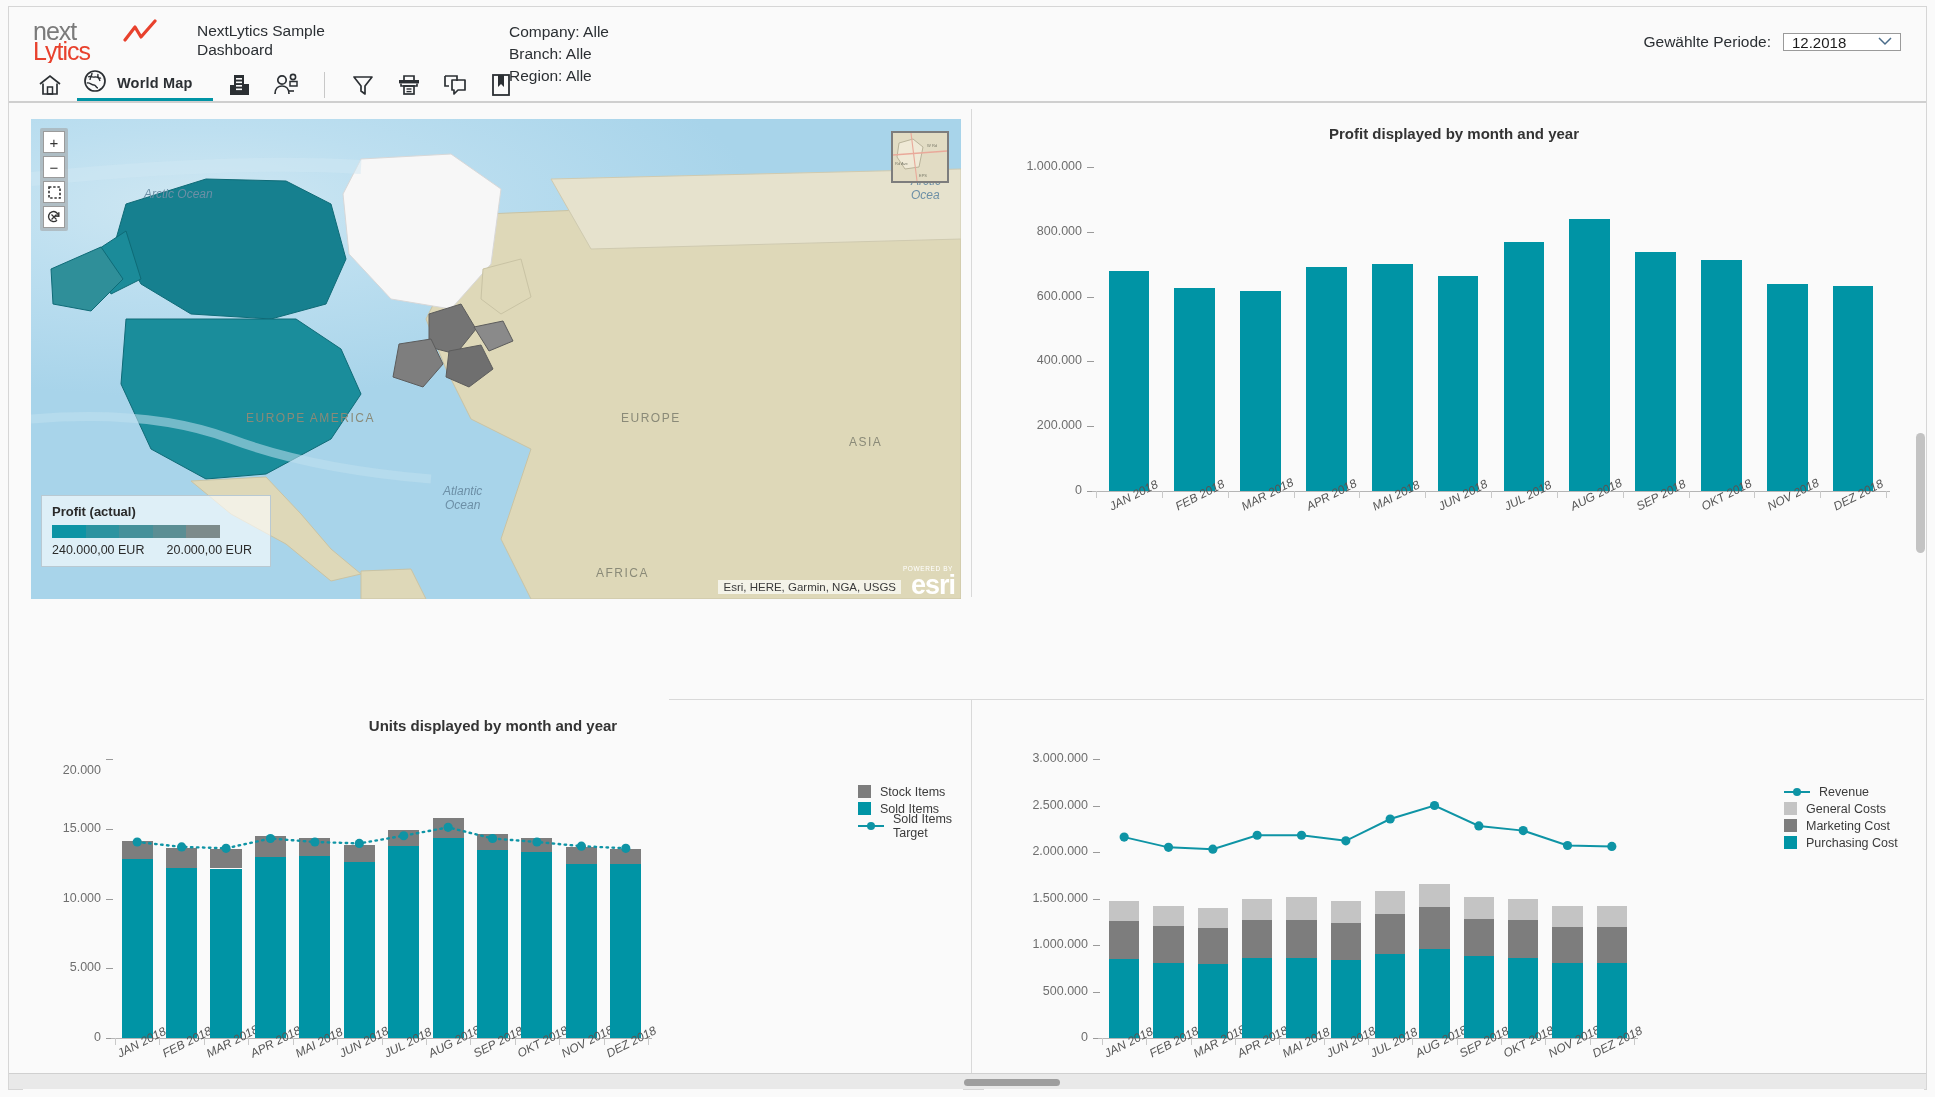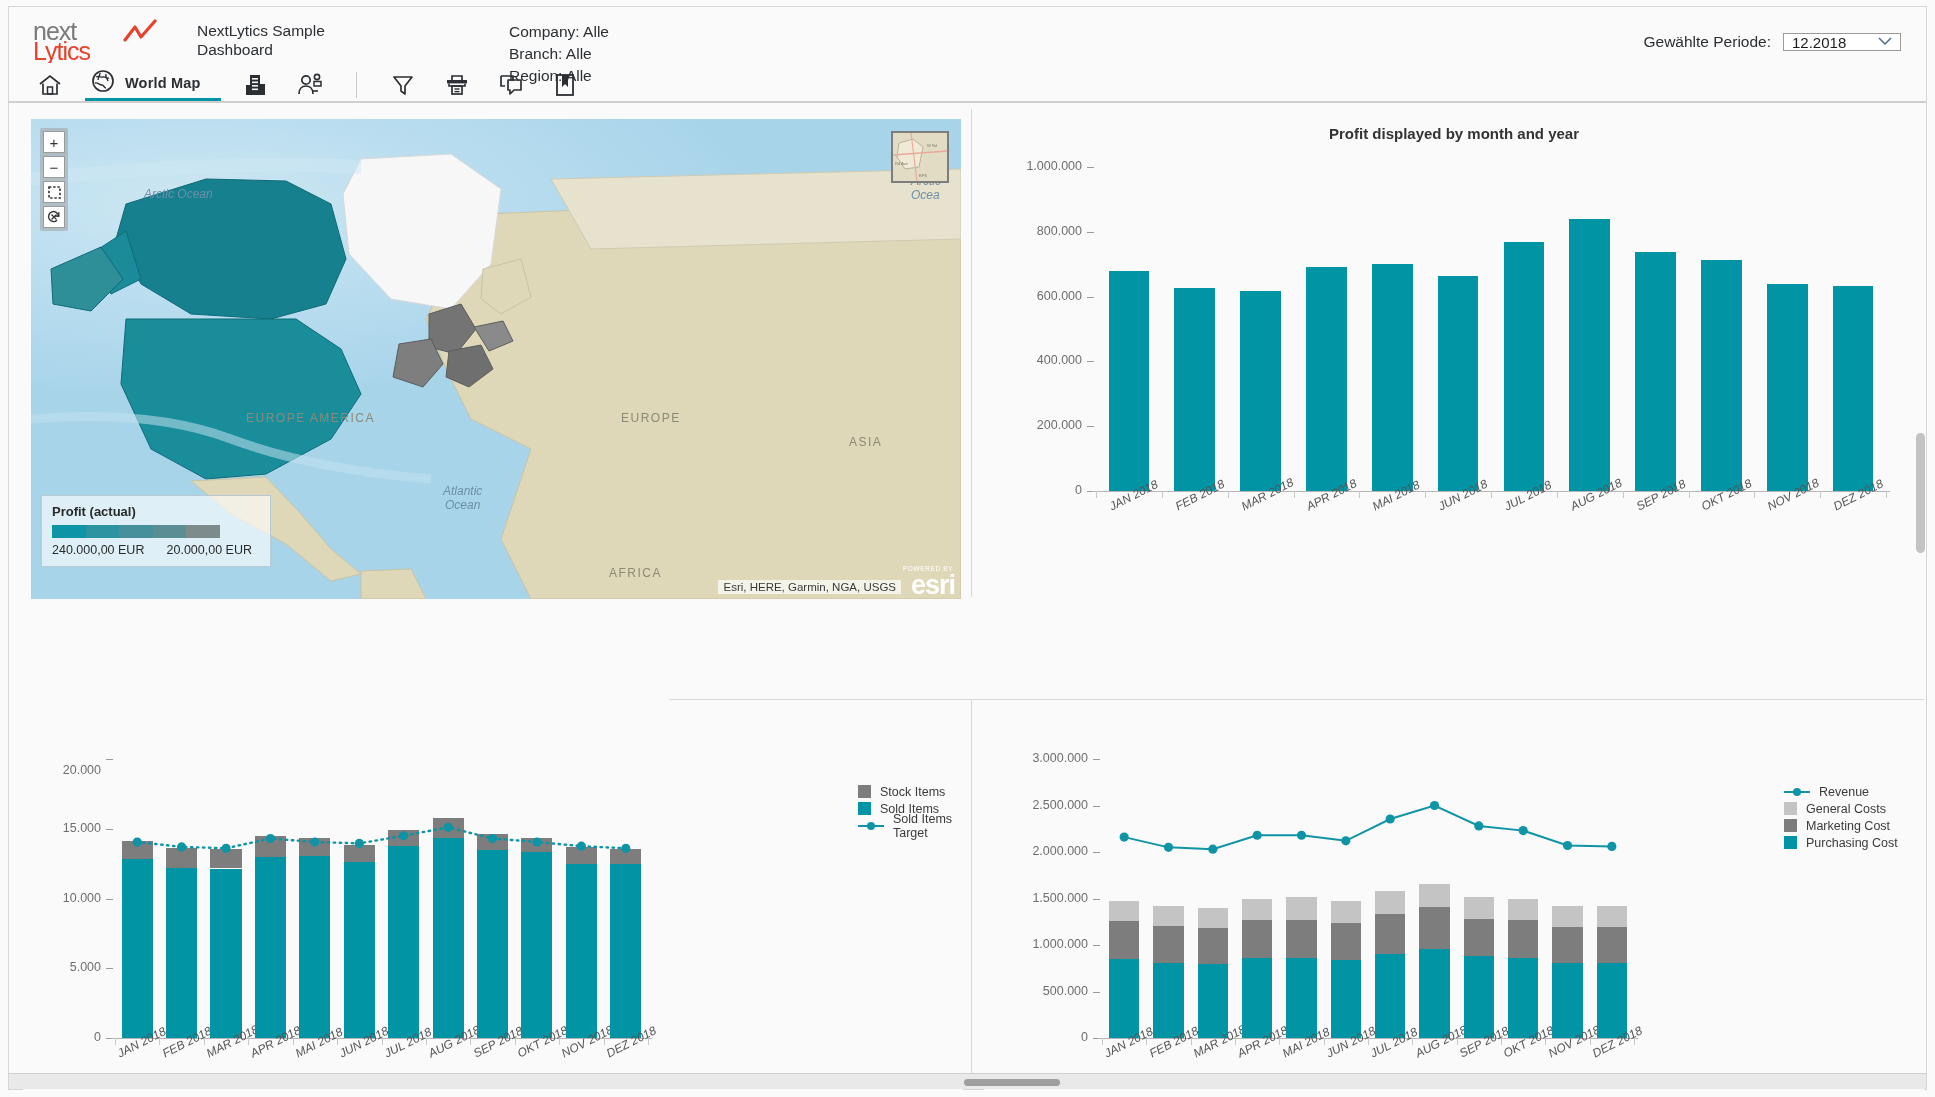--- a/index.html
+++ b/index.html
@@ -52,21 +52,21 @@
     border: 1px solid #9a9a9a; background: #fff;
     display: flex; align-items: center;
     padding: 8px 8px; font-size: 15px; color: #1c1c1c;
     justify-content: space-between;
   }
   .period-select .chev { color: #4a6c8a; font-size: 12px; }
 
   
   .toolbar {
     position: absolute; left: 22px; top: 60px;
-    display: flex; align-items: flex-end; gap: 16px;
+    display: flex; align-items: flex-end; gap: 8px;
     height: 34px;
   }
   .tb-icon {
     width: 38px; height: 32px;
     display: flex; align-items: center; justify-content: center;
     cursor: pointer;
   }
   .tb-icon svg { display: block; }
   .tab-active {
     position: relative;
@@ -361,21 +361,21 @@
           </svg>
 
           <div class="ocean-label" style="left:113px;top:68px;">Arctic Ocean</div>
           <div class="ocean-label" style="left:880px;top:55px;">Arctic Ocea</div>
           <div class="ocean-label" style="left:412px;top:365px;white-space:pre-line;text-align:center;">Atlantic
 Ocean</div>
 
           <div class="cont-label" style="left:215px;top:292px;">EUROPE AMERICA</div>
           <div class="cont-label" style="left:590px;top:292px;">EUROPE</div>
           <div class="cont-label" style="left:818px;top:316px;">ASIA</div>
-          <div class="cont-label" style="left:578px;top:447px;">AFRICA</div>
+          <div class="cont-label" style="left:565px;top:447px;">AFRICA</div>
 
           <div class="map-ctrls">
             <div class="map-btn">+</div>
             <div class="map-btn">−</div>
             <div class="map-btn">
               <svg width="13" height="13" viewBox="0 0 13 13">
                   <rect x="1" y="1" width="11" height="11" fill="none" stroke="#333" stroke-width="1.6" stroke-dasharray="2.4 1.8"></rect>
                 </svg>
             </div>
             <div class="map-btn">
@@ -470,20 +470,21 @@
             <div class="xtick" style="left: 770.333px; top: 342px; height: 7px;"></div>
             <div class="xlabel" style="left: 781.25px; top: 352px;">NOV 2018</div>
             <div class="bar" style="background: rgb(0, 148, 165); left: 848.675px; top: 137.232px; width: 40.8167px; height: 204.768px;"></div>
             <div class="xtick" style="left: 836.167px; top: 342px; height: 7px;"></div>
             <div class="xlabel" style="left: 847.083px; top: 352px;">DEZ 2018</div>
             <div class="xtick" style="left: 902px; top: 342px; height: 7px;"></div>
           </div>
       </div>
 
       <div class="panel" style="left:14px; top:608px; width:940px; height:420px;">
+        <div class="panel-title" style="margin-top:6px;">Units displayed by month and year</div>
         <div class="chart-area" id="chart-units" style="left:0; top:30px; width:940px; height:385px;">
             <div class="axis-lbl" style="left: 0px; width: 78px; top: 289px;">0</div>
             <div class="tickmark" style="left: 83px; top: 297px;"></div>
             <div class="axis-lbl" style="left: 0px; width: 78px; top: 219.25px;">5.000</div>
             <div class="tickmark" style="left: 83px; top: 227.25px;"></div>
             <div class="axis-lbl" style="left: 0px; width: 78px; top: 149.5px;">10.000</div>
             <div class="tickmark" style="left: 83px; top: 157.5px;"></div>
             <div class="axis-lbl" style="left: 0px; width: 78px; top: 79.75px;">15.000</div>
             <div class="tickmark" style="left: 83px; top: 87.75px;"></div>
             <div class="axis-lbl" style="left: 0px; width: 78px; top: 10px; margin-top: 12px;">20.000</div>

